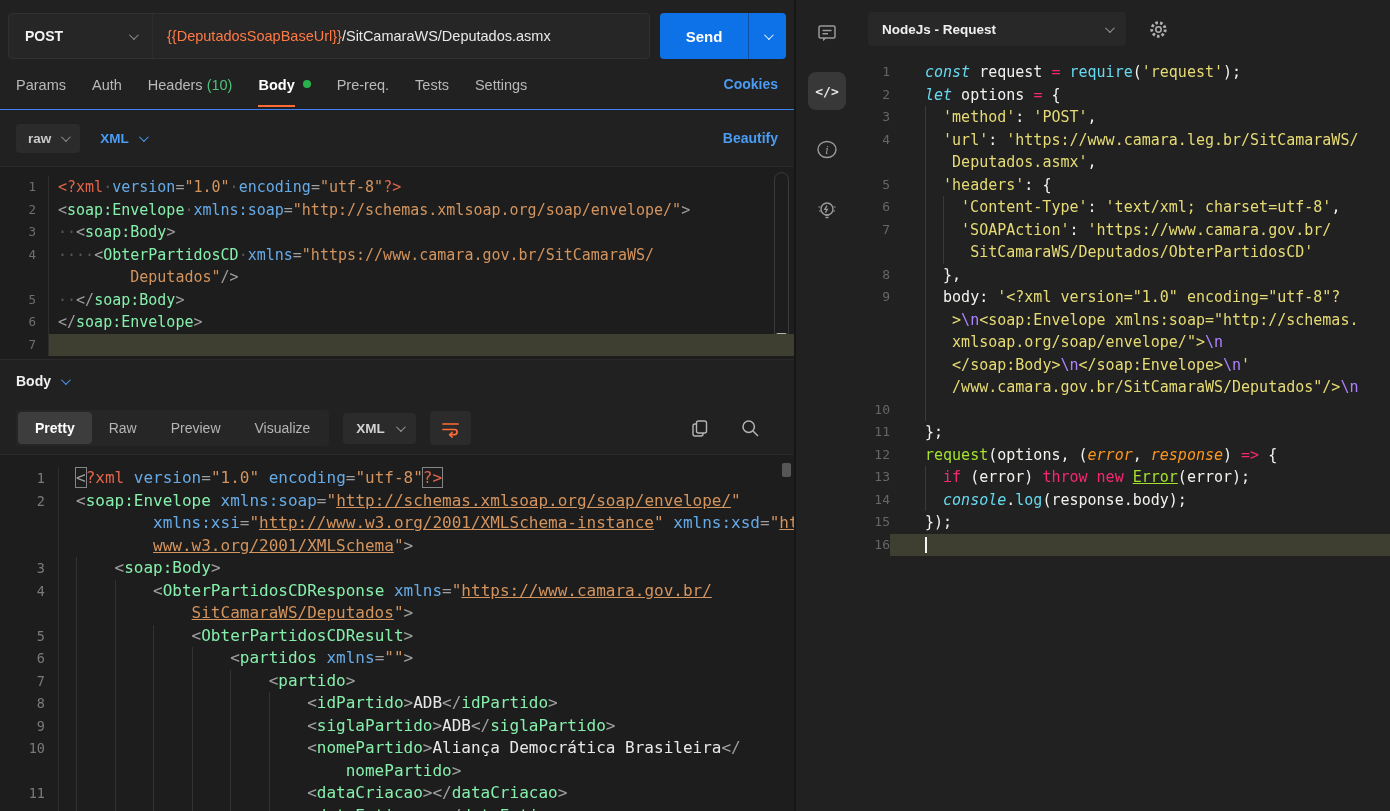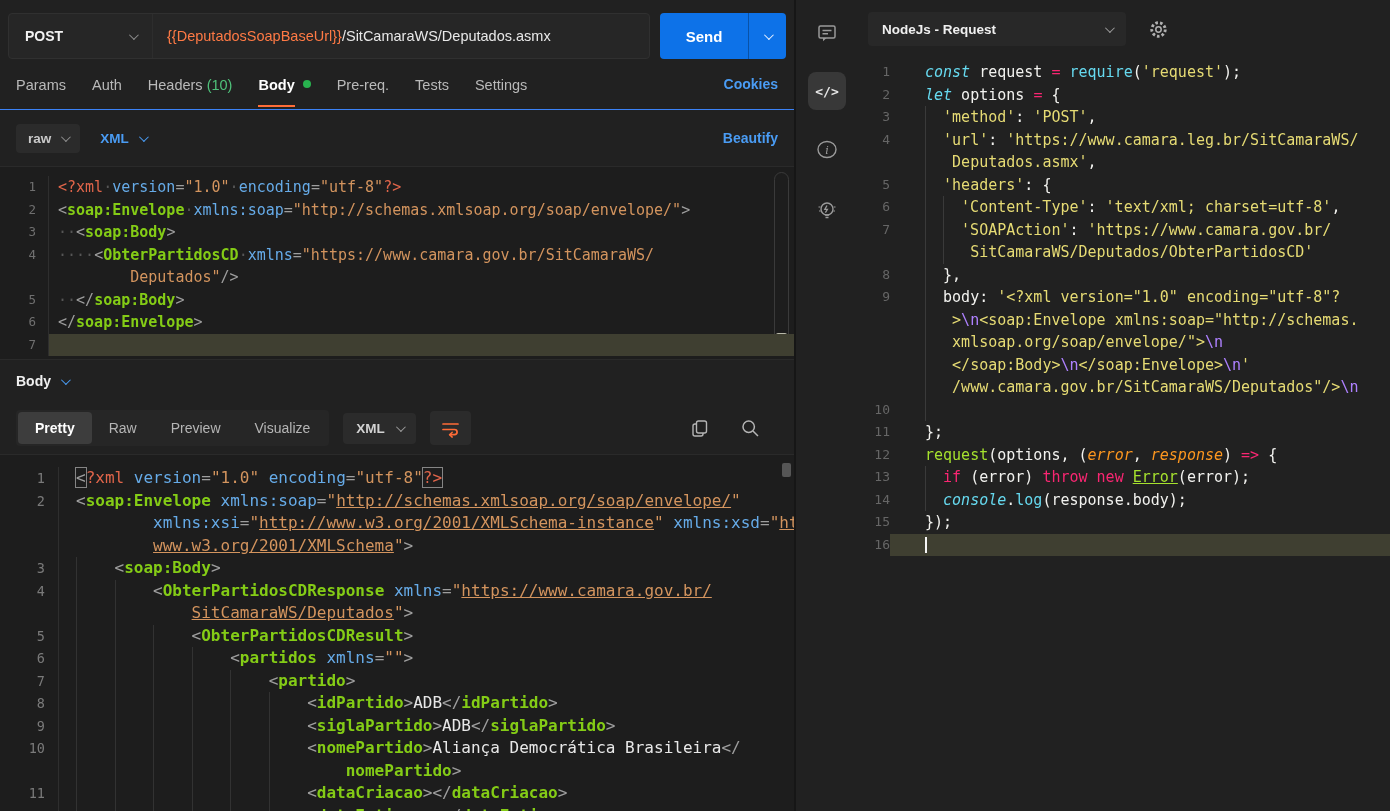--- a/index.html
+++ b/index.html
@@ -49,21 +49,21 @@
     font-family:"DejaVu Sans Mono", monospace; }
   .line { display:flex; height:22.5px; line-height:22.5px; }
   .ln { flex:0 0 44px; text-align:right; color:#6f6f6f; font-size:12.5px; }
   .code { flex:1; white-space:pre; position:relative; }
   .line.active .code { background:#3f3f31; }
   .gd { display:inline-block; height:22.5px; border-left:1px solid #333330; vertical-align:top; }
   .cursor { display:inline-block; width:2px; height:16px; background:#f5f5f5; vertical-align:middle; }
 
   
   .t-pi   { color:#e0654a; }
-  .t-tag  { color:#84cc16;font-weight:bold; }
+  .t-tag  { color:#86efac; }
   .t-attr { color:#66abe8; }
   .t-str  { color:#d3945e; }
   .t-link { color:#d3945e; text-decoration:underline; }
   .t-pun  { color:#9e9e9e; }
   .t-txt  { color:#e8e8e8; }
   .t-ws   { color:#565656; }
   .t-hl   { outline:1px solid #858585; }
 
   
   .t-kw    { color:#f92672; }

